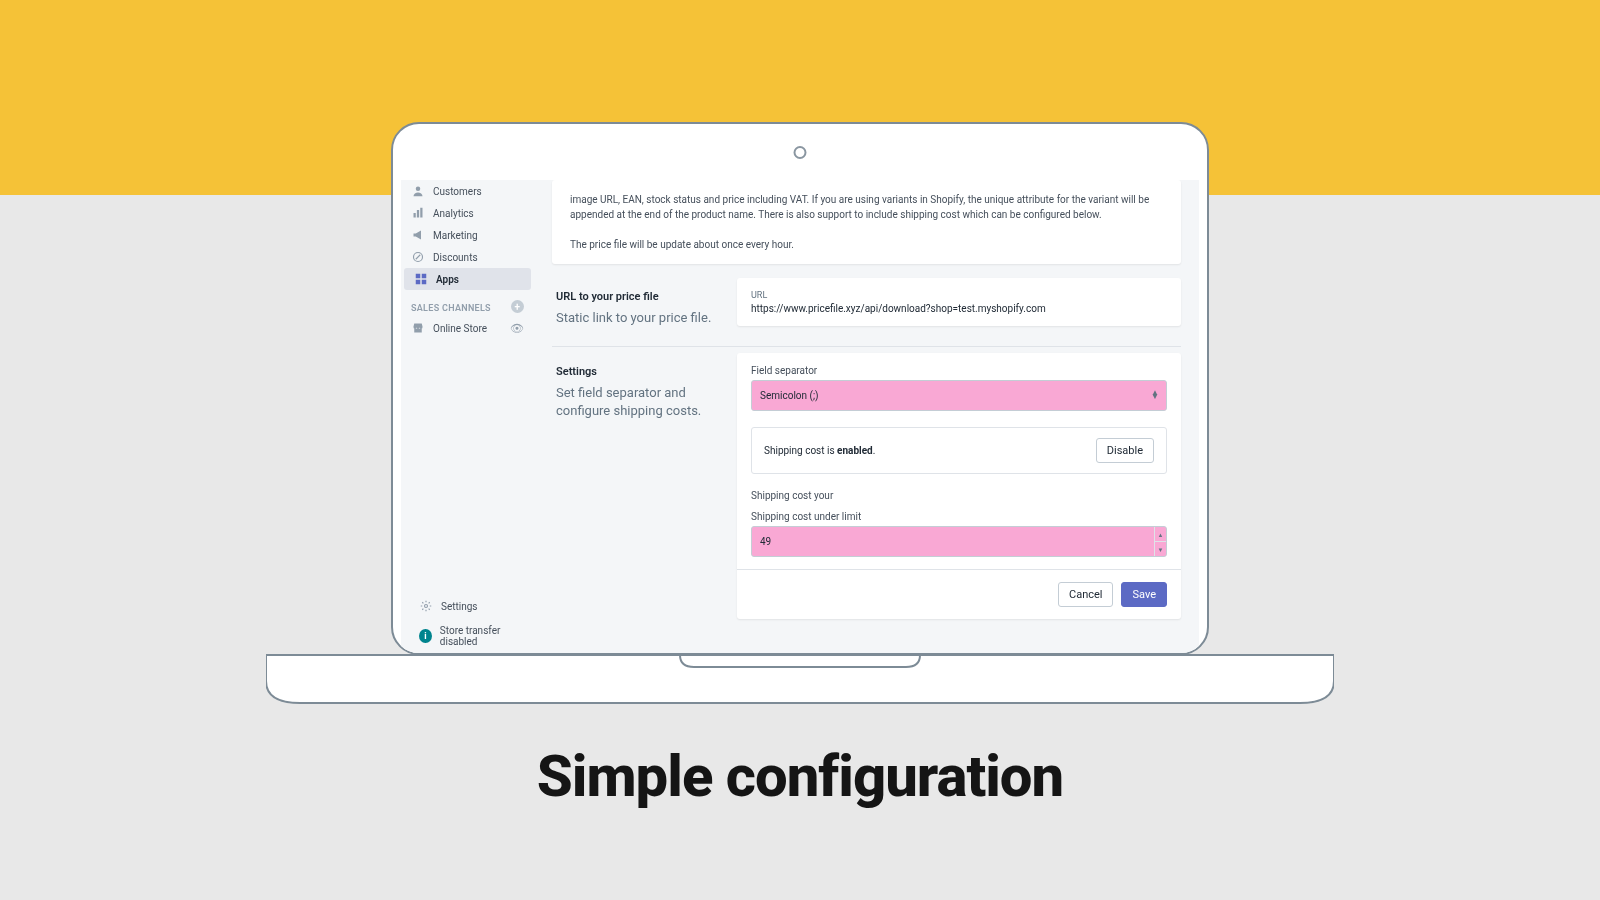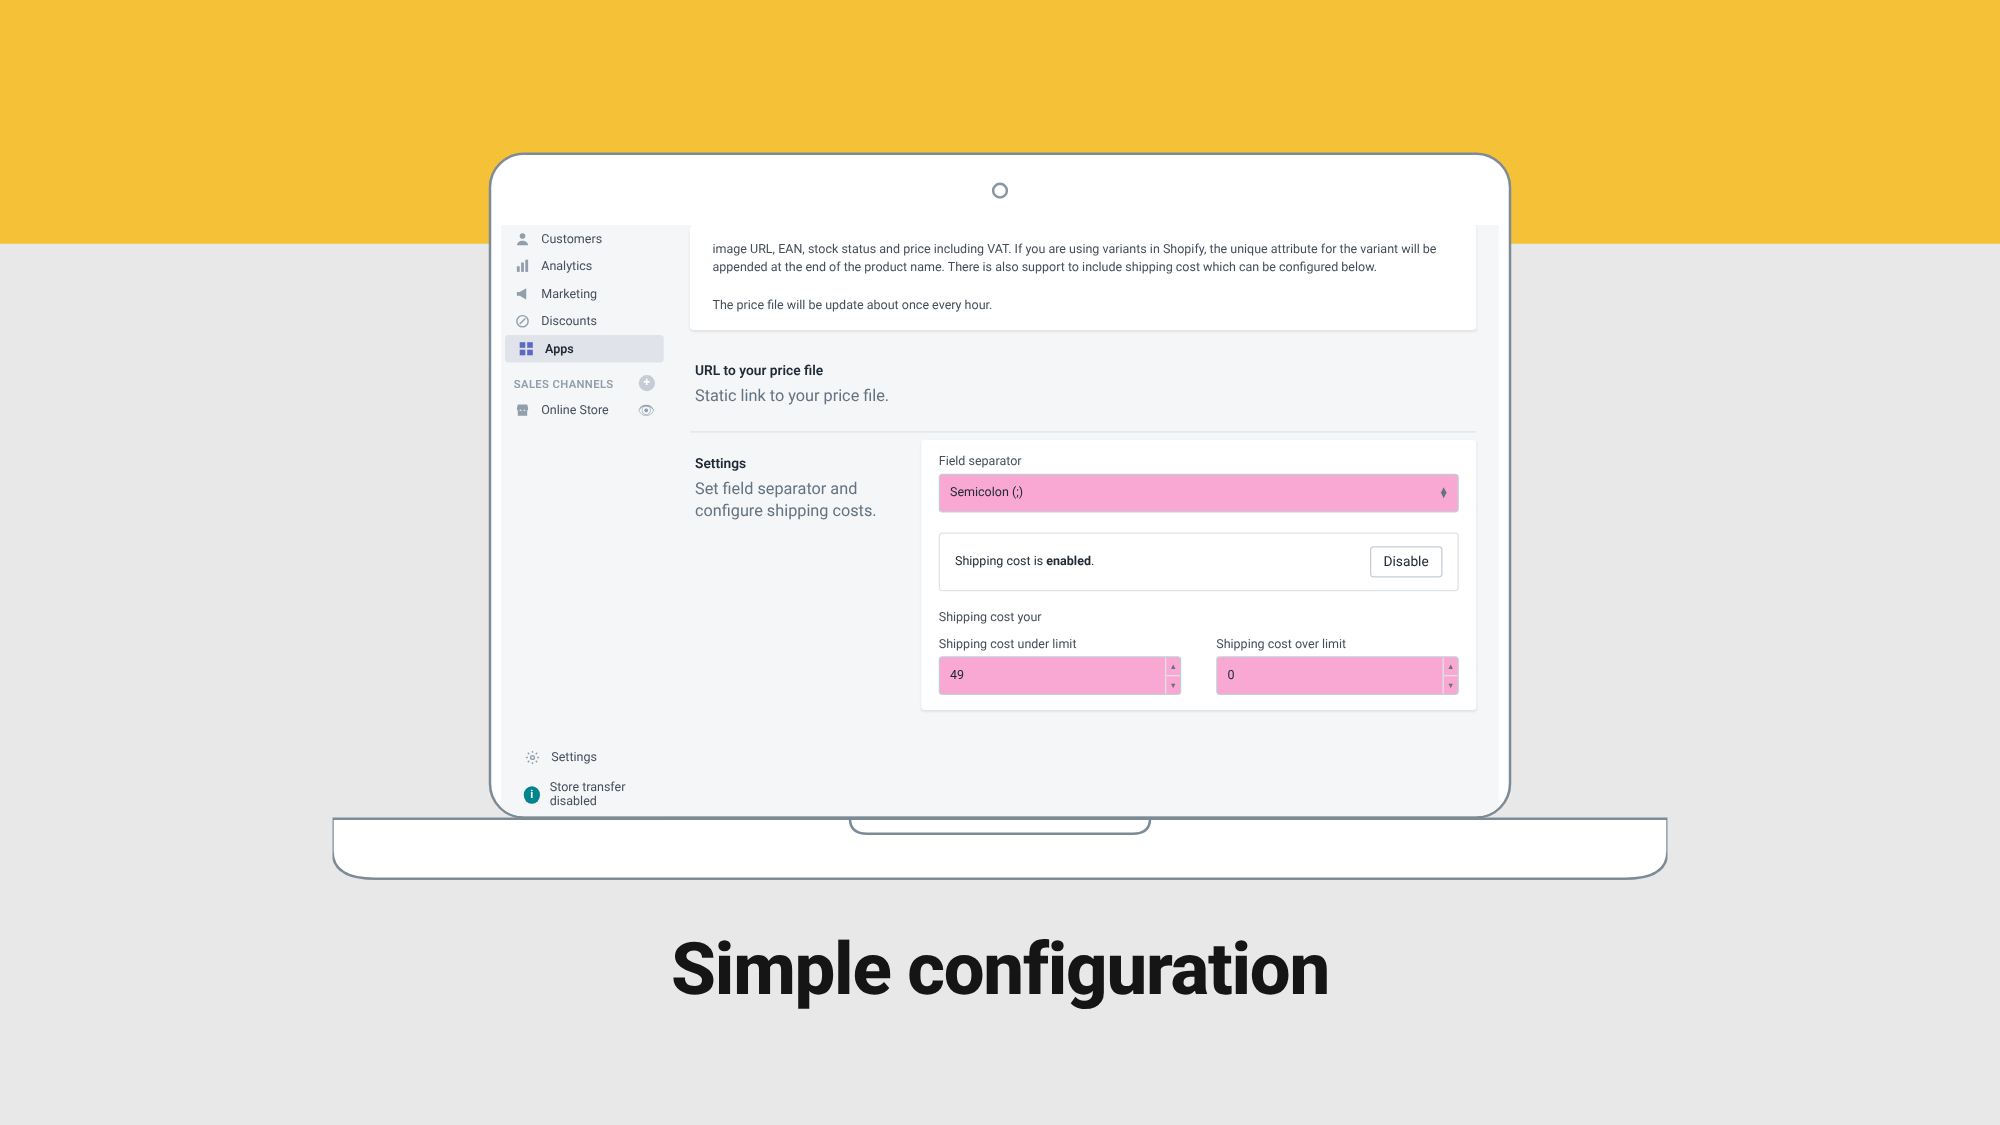--- a/index.html
+++ b/index.html
@@ -149,20 +149,26 @@
             <span>image URL, EAN, stock status and price including VAT. If you are using variants in Shopify, the unique attribute for the variant will be appended at the end of the product name. There is also support to include shipping cost which can be configured below.</span><br><br>
             <span>The price file will be update about once every hour.</span>
           </div>
         </div>
 
         <div class="section-row">
           <div class="section-left">
             <div class="sec-title">URL to your price file</div>
             <div class="sec-desc">Static link to your price file.</div>
           </div>
+          <div class="section-right">
+            <div class="card card-inner">
+              <span class="lbl-sm">URL</span>
+              <div class="url-val">https://www.pricefile.xyz/api/download?shop=test.myshopify.com</div>
+            </div>
+          </div>
         </div>
 
         <div class="hr"></div>
 
         <div class="section-row">
           <div class="section-left">
             <div class="sec-title">Settings</div>
             <div class="sec-desc">Set field separator and configure shipping costs.</div>
           </div>
           <div class="section-right">
@@ -187,31 +193,25 @@
                   <div>
                     <span class="field-lbl">Shipping cost under limit</span>
                     <div class="num-wrap">
                       <input class="input" value="49" style="">
                       <div class="spinners">
                           <div>▲</div>
                           <div>▼</div>
                         </div>
                     </div>
                   </div>
-                  <div>
-                    <span class="field-lbl">Shipping cost over limit</span>
-                    <div class="num-wrap">
-                      <input class="input" value="0" style="">
-                      <div class="spinners">
-                          <div>▲</div>
-                          <div>▼</div>
-                        </div>
-                    </div>
-                  </div>
                 </div>
+              </div>
+              <div class="actions">
+                <button class="btn">Cancel</button>
+                <button class="btn btn-primary">Save</button>
               </div>
             </div>
           </div>
         </div>
 
       </div>
     </div>
   </div>
 
   <div class="laptop-base">

